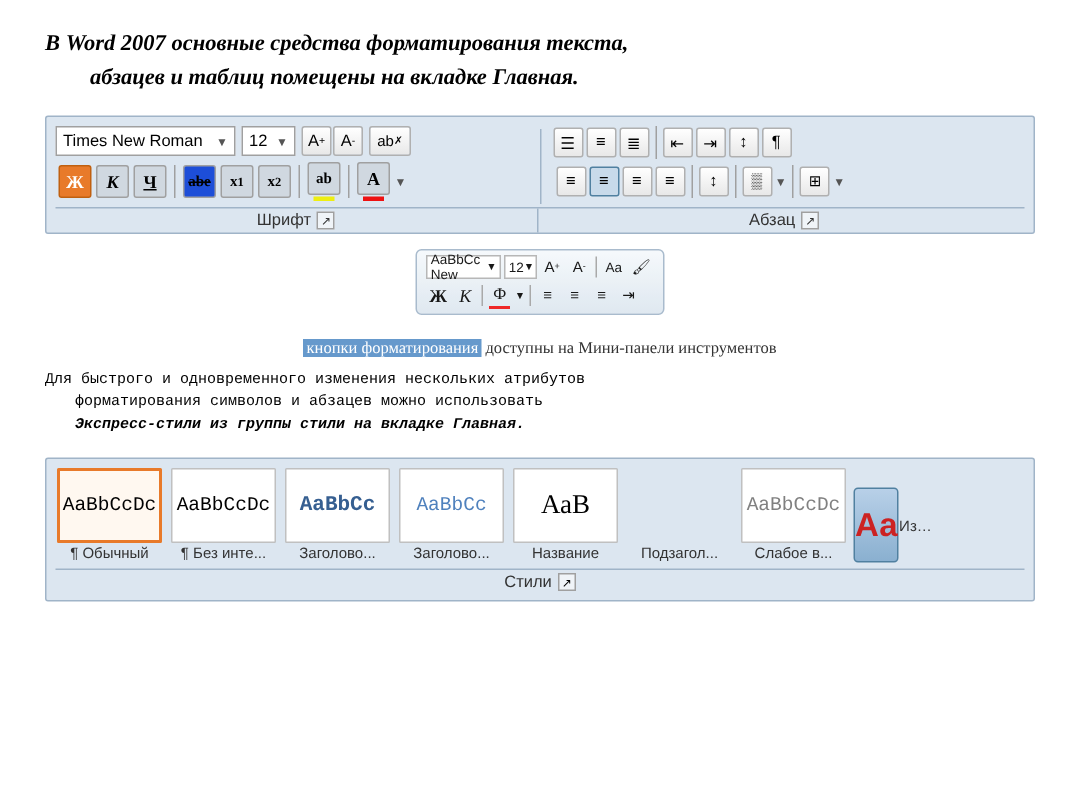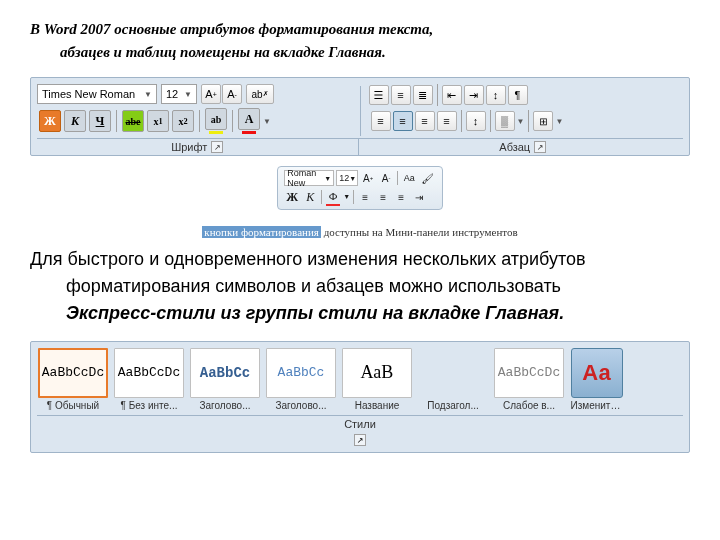--- a/index.html
+++ b/index.html
@@ -234,22 +234,22 @@
     }
 
     .mini-caption .highlight {
       background: #6699cc;
       color: #fff;
       padding: 0 2px;
     }
 
     
     .body-text {
-      font-family: Liberation Sans, sans-serif;
-      font-size: 18px;
+      font-family: Liberation Mono, monospace;
+      font-size: 10px;
       line-height: 1.5;
       margin-bottom: 14px;
     }
 
     
     .styles-container {
       border: 1px solid #a0b4c8;
       background: #dce6f0;
       padding: 6px;
       border-radius: 2px;
@@ -305,21 +305,20 @@
       width: 100%;
       overflow: hidden;
       text-overflow: ellipsis;
       white-space: nowrap;
     }
 
     .style-item-change {
       width: 55px;
       flex-shrink: 0;
       display: flex;
-      flex-direction: column;
       align-items: center;
     }
 
     .style-change-btn {
       width: 52px;
       height: 50px;
       background: linear-gradient(to bottom, #b8d0e8 0%, #8ab0d0 100%);
       border: 1px solid #5080a0;
       border-radius: 3px;
       display: flex;
@@ -334,21 +333,20 @@
     }
 
     .styles-footer {
       display: flex;
       justify-content: center;
       align-items: center;
       border-top: 1px solid #a0b4c8;
       margin-top: 4px;
       padding-top: 2px;
       gap: 4px;
-      flex-direction: column;
     }
 
     .styles-footer-label {
       font-size: 11px;
       font-family: Arial, sans-serif;
       color: #333;
     }
 
     .expand-icon {
       width: 12px;
@@ -404,21 +402,21 @@
     .btn-with-color {
       display: flex;
       flex-direction: column;
       align-items: center;
     }
   </style>
 </head>
 <body>
 
 <p class="intro-text">
-  <span>В </span><b><i><span>Word 2007</span></i></b><span> основные атрибутов форматирования текста,</span><br>
+  <span>В </span><b><i><span>Word 2007</span></i></b><span> основные средства форматирования текста,</span><br>
   <span style="padding-left:2em;">абзацев и таблиц помещены на вкладке </span><span>Главная.</span>
 </p>
 
 <div class="ribbon-container">
   <div class="ribbon-inner">
 
     <div class="ribbon-left">
 
       <div class="ribbon-row1">
         <div class="font-selector">
@@ -434,21 +432,21 @@
           <button class="ribbon-btn" title="Decrease font">A<sup style="font-size:7px">-</sup></button>
         </div>
         <button class="ribbon-btn ribbon-btn-wide" style="font-size:10px;">ab<sub style="font-size:7px">✗</sub></button>
       </div>
 
       <div class="ribbon-row2">
         <button class="btn-bold">Ж</button>
         <button class="btn-bold btn-italic" style="background:#d0d8e0;color:#000;border:1px solid #a0a0a0;font-style:italic;">К</button>
         <button class="btn-bold btn-underline" style="background:#d0d8e0;color:#000;border:1px solid #a0a0a0;">Ч</button>
         <div class="ribbon-separator-v"></div>
-        <button class="btn-bold" style="background:#84cc16;color:#000;border:1px solid #a0a0a0;font-size:10px;text-decoration:line-through;">abe</button>
+        <button class="btn-bold" style="background:#1d4ed8;color:#000;border:1px solid #a0a0a0;font-size:10px;text-decoration:line-through;">abe</button>
         <button class="btn-bold" style="background:#d0d8e0;color:#000;border:1px solid #a0a0a0;font-size:10px;">x<sub>1</sub></button>
         <button class="btn-bold" style="background:#d0d8e0;color:#000;border:1px solid #a0a0a0;font-size:10px;">x<sup>2</sup></button>
         <div class="ribbon-separator-v"></div>
         <div class="btn-with-color">
           <button class="btn-bold" style="background:#d0d8e0;color:#000;border:1px solid #a0a0a0;font-size:10px;">ab</button>
           <div class="color-bar-yellow"></div>
         </div>
         <div class="ribbon-separator-v"></div>
         <div class="btn-with-color">
           <button class="btn-bold" style="background:#d0d8e0;color:#000;border:1px solid #a0a0a0;font-size:12px;font-family:'Times New Roman',serif;">A</button>
@@ -498,21 +496,21 @@
       <span class="section-expand">↗</span>
     </div>
   </div>
 </div>
 
 <div class="mini-toolbar-container">
   <div class="mini-toolbar">
 
     <div class="mini-row">
       <div class="mini-font-box">
-        <span style="font-size:9px;">Roman New</span>
+        <span style="font-size:9px;">AaBbCc New</span>
         <span style="font-size:7px;">▼</span>
       </div>
       <div class="mini-size-box">
         <span style="font-size:9px;">12</span>
         <span style="font-size:7px;">▼</span>
       </div>
       <button class="mini-btn">A<sup style="font-size:6px">+</sup></button>
       <button class="mini-btn">A<sup style="font-size:6px">-</sup></button>
       <div style="width:1px;height:14px;background:#a0a0a0;margin:0 1px;"></div>
       <button class="mini-btn" style="font-size:9px;">Aa</button>

